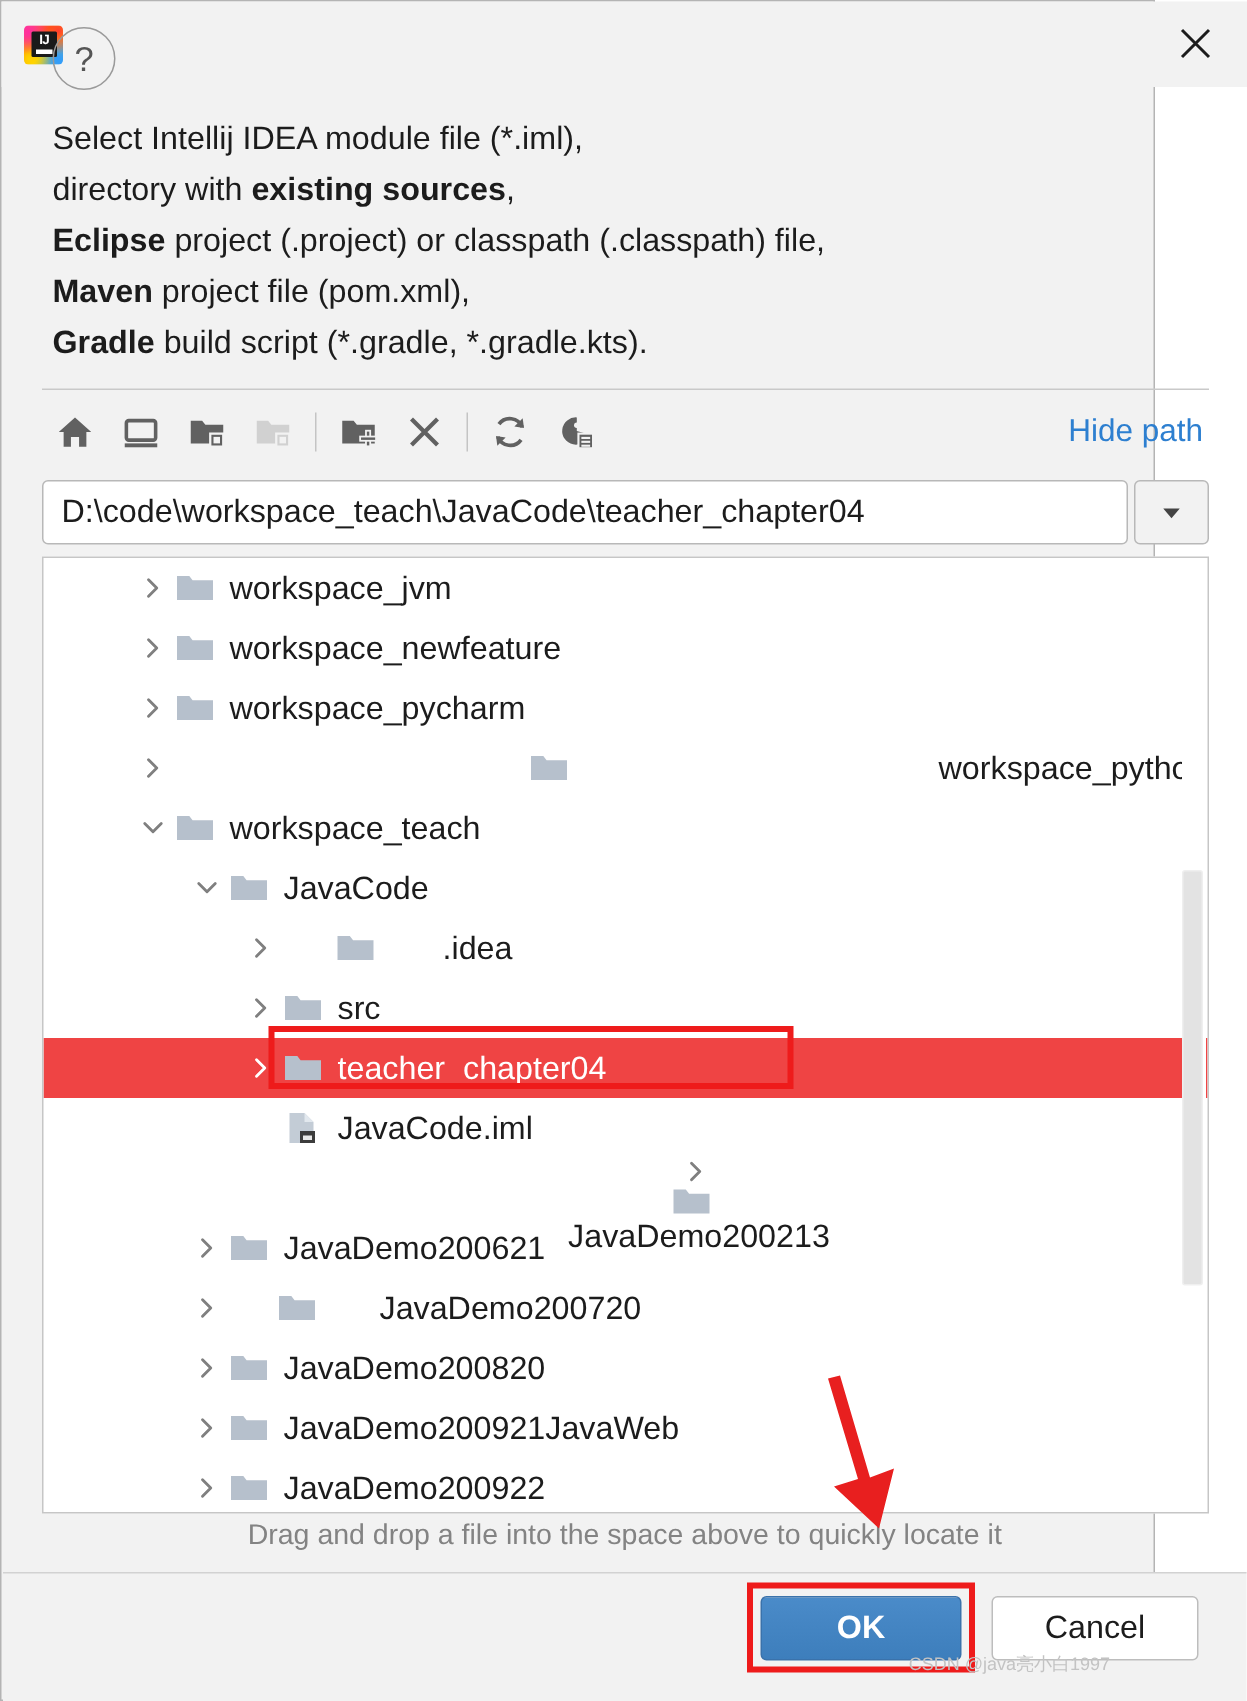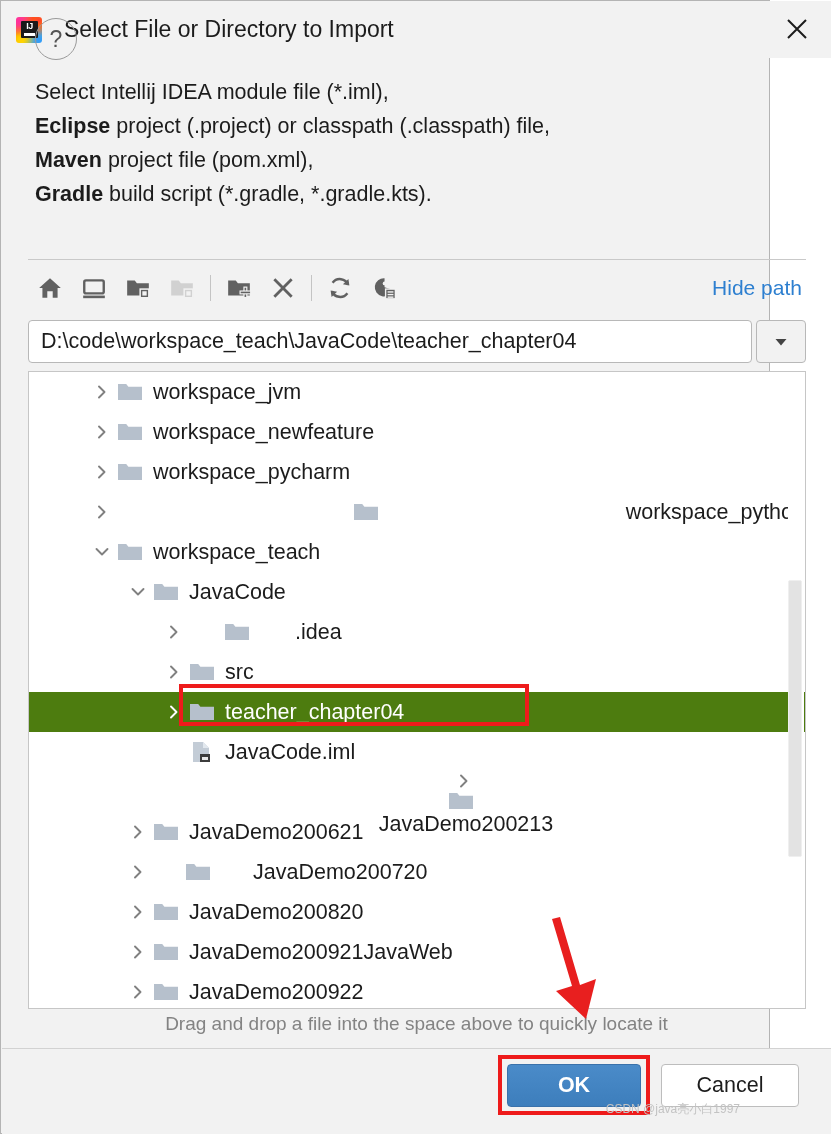--- a/index.html
+++ b/index.html
@@ -197,21 +197,21 @@
   .row {
     height: 40px;
     display: flex;
     align-items: center;
     font-size: 21.5px;
     color: #1c1c1c;
     white-space: nowrap;
     position: relative;
   }
   .row.selected {
-    background: #4d7c0f;
+    background: #ef4444;
     color: #ffffff;
   }
   .row .arrow {
     width: 30px;
     flex: 0 0 auto;
     display: flex;
     align-items: center;
     justify-content: center;
     color: #808080;
   }
@@ -335,30 +335,30 @@
 
 <div id="dialog">
 
   <div class="titlebar">
     <div class="title-icon">
       <div class="ij-grad"></div>
       <div class="ij-square"></div>
       <div class="ij-text">IJ</div>
       <div class="ij-bar"></div>
     </div>
-    <div class="titlebar-text">Select File or Directory to Import</div>
     <div class="close-btn">
       <svg width="26" height="26" viewBox="0 0 26 26" aria-hidden="true">
         <path d="M4 4 L22 22 M22 4 L4 22" stroke="#1c1c1c" stroke-width="2" fill="none"></path>
       </svg>
     </div>
   </div>
 
   <div class="desc" id="desc-block">
       <div><span>Select Intellij IDEA module file (*.iml),</span></div>
+      <div><span>directory with </span><b>existing sources</b><span>,</span></div>
       <div><b>Eclipse</b><span> project (.project) or classpath (.classpath) file,</span></div>
       <div><b>Maven</b><span> project file (pom.xml),</span></div>
       <div><b>Gradle</b><span> build script (*.gradle, *.gradle.kts).</span></div>
     </div>
 
   <div class="sep-line"></div>
 
   <div class="toolbar">
 
     <div class="tb-btn">

